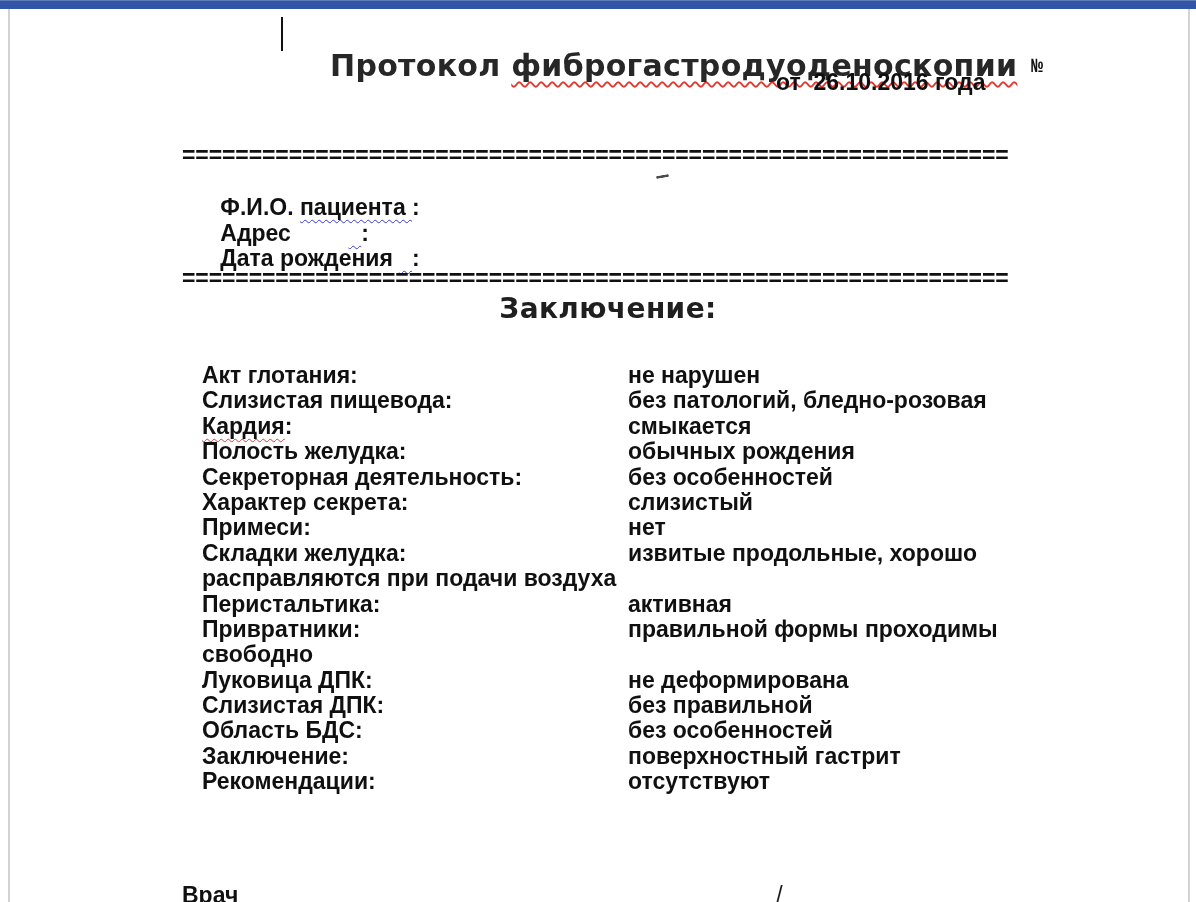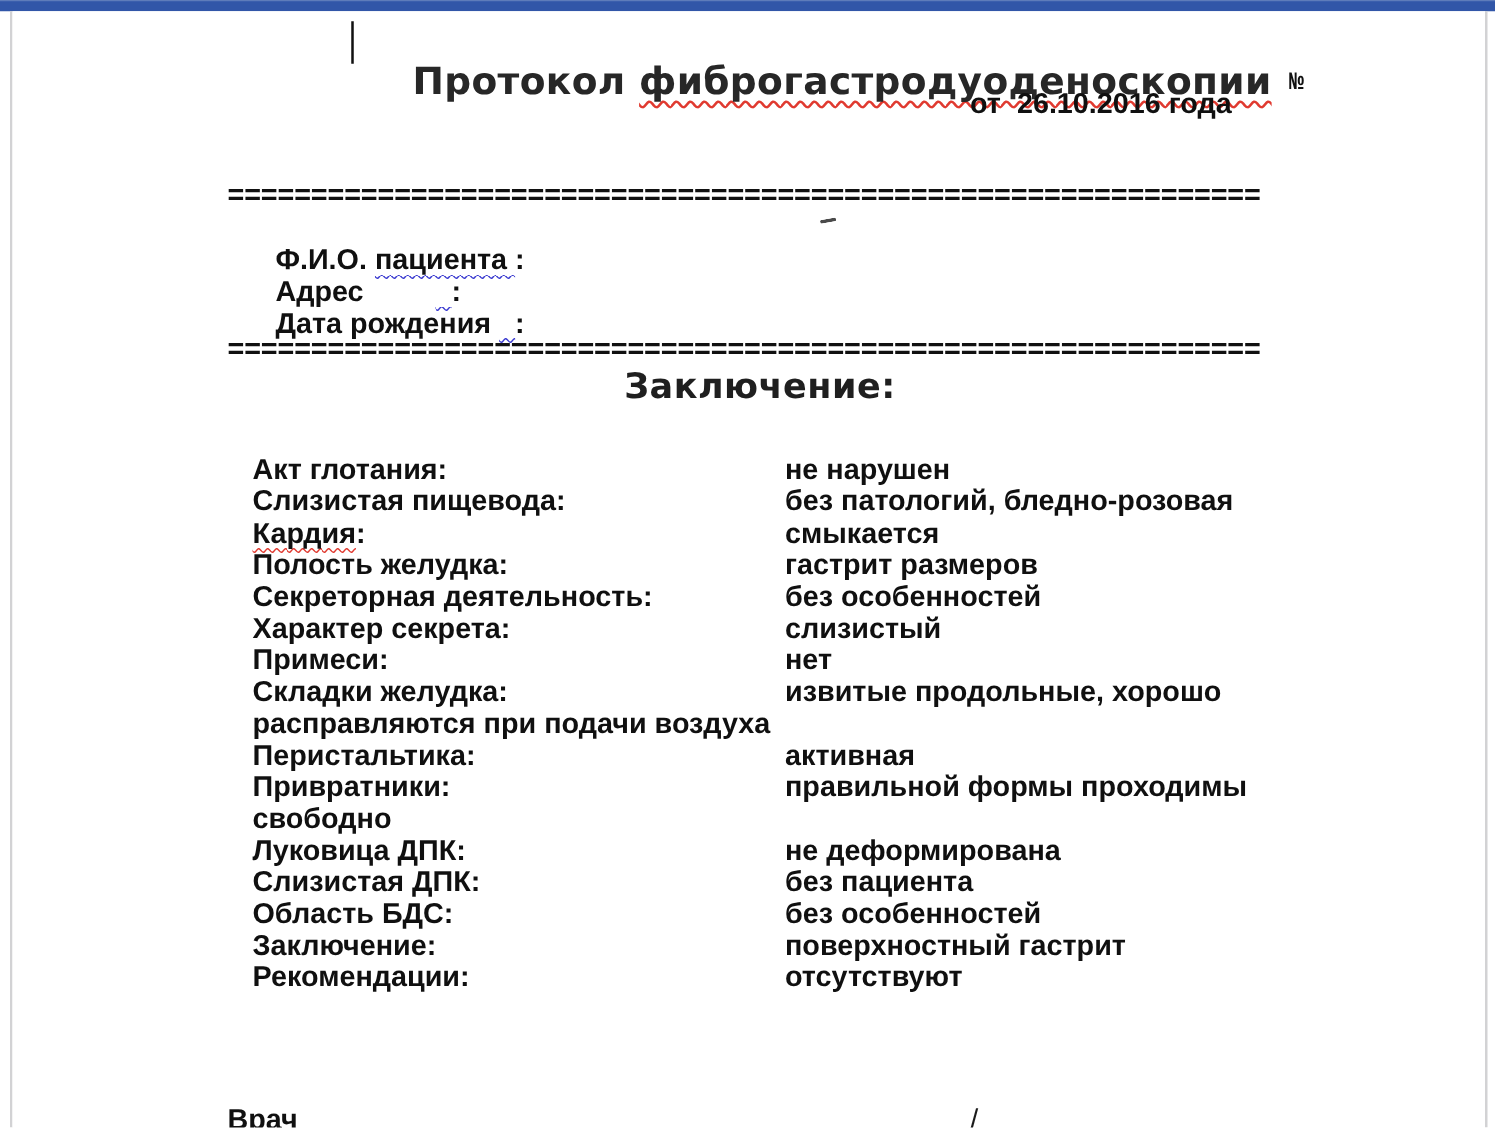--- a/index.html
+++ b/index.html
@@ -142,21 +142,21 @@
     <div class="f-row">
       <span class="mono f-label">Слизистая пищевода:</span>
       <span class="mono f-value">без патологий, бледно-розовая</span>
     </div>
     <div class="f-row">
       <span class="mono f-label"><span class="wavy-red">Кардия</span><span>:</span></span>
       <span class="mono f-value">смыкается</span>
     </div>
     <div class="f-row">
       <span class="mono f-label">Полость желудка:</span>
-      <span class="mono f-value">гастрит размеров</span>
+      <span class="mono f-value">обычных рождения</span>
     </div>
     <div class="f-row">
       <span class="mono f-label">Секреторная деятельность:</span>
       <span class="mono f-value">без особенностей</span>
     </div>
     <div class="f-row">
       <span class="mono f-label">Характер секрета:</span>
       <span class="mono f-value">слизистый</span>
     </div>
     <div class="f-row">
@@ -180,21 +180,21 @@
     </div>
     <div class="f-row">
       <span class="mono f-label">свободно</span>
     </div>
     <div class="f-row">
       <span class="mono f-label">Луковица ДПК:</span>
       <span class="mono f-value">не деформирована</span>
     </div>
     <div class="f-row">
       <span class="mono f-label">Слизистая ДПК:</span>
-      <span class="mono f-value">без пациента</span>
+      <span class="mono f-value">без правильной</span>
     </div>
     <div class="f-row">
       <span class="mono f-label">Область БДС:</span>
       <span class="mono f-value">без особенностей</span>
     </div>
     <div class="f-row">
       <span class="mono f-label">Заключение:</span>
       <span class="mono f-value">поверхностный гастрит</span>
     </div>
     <div class="f-row">

